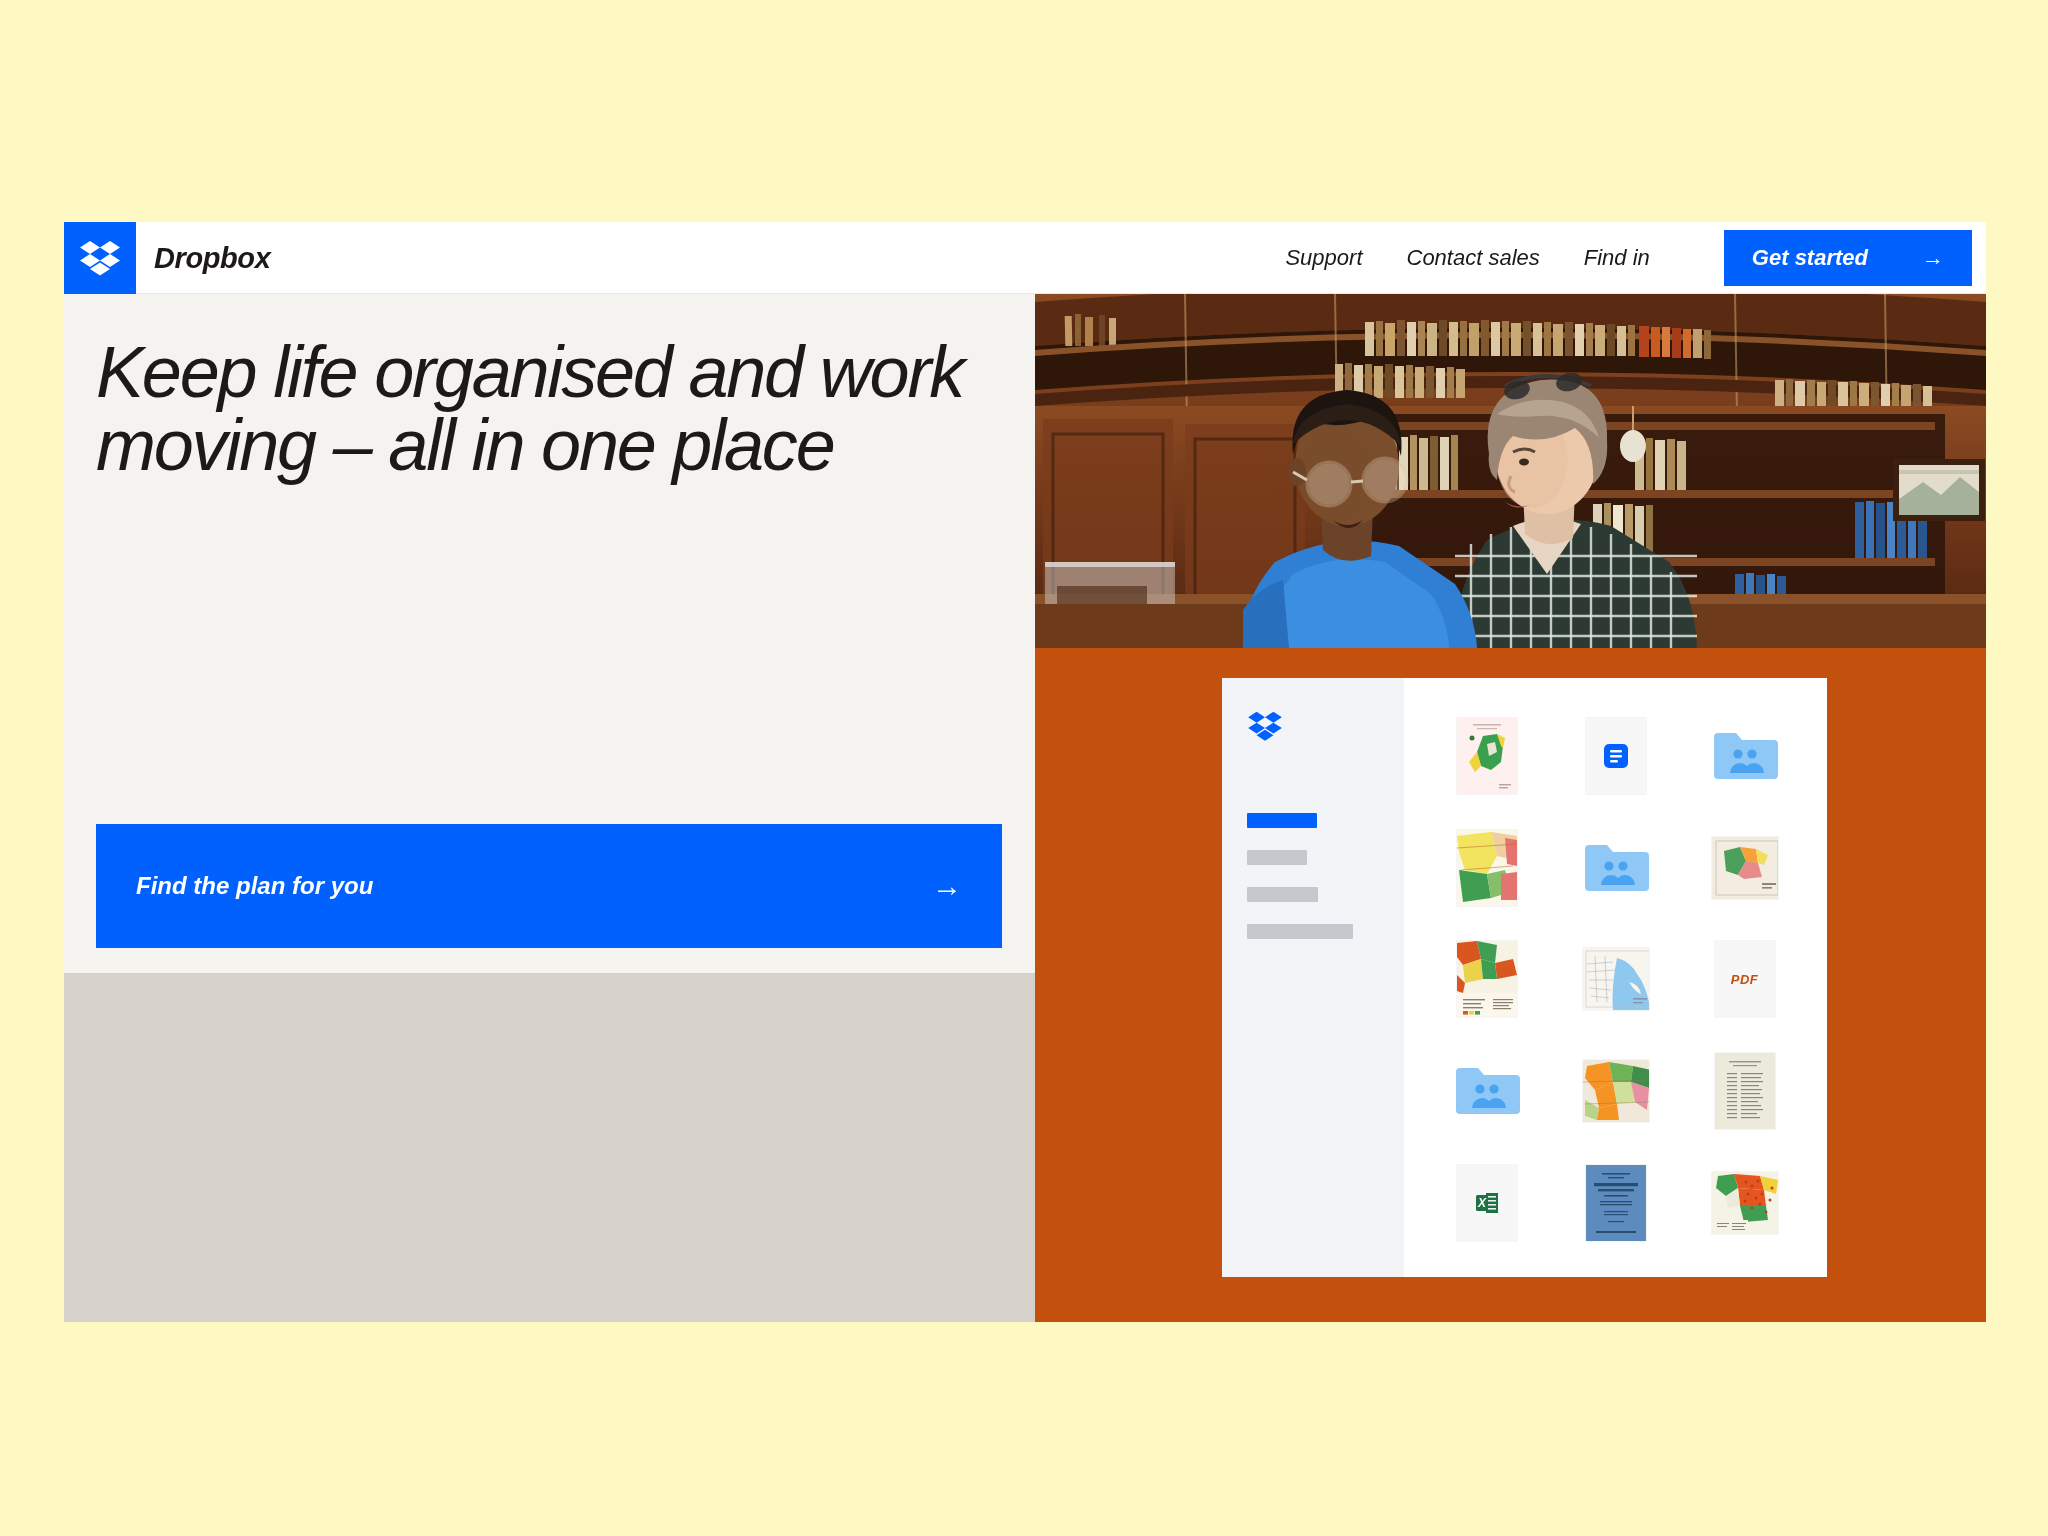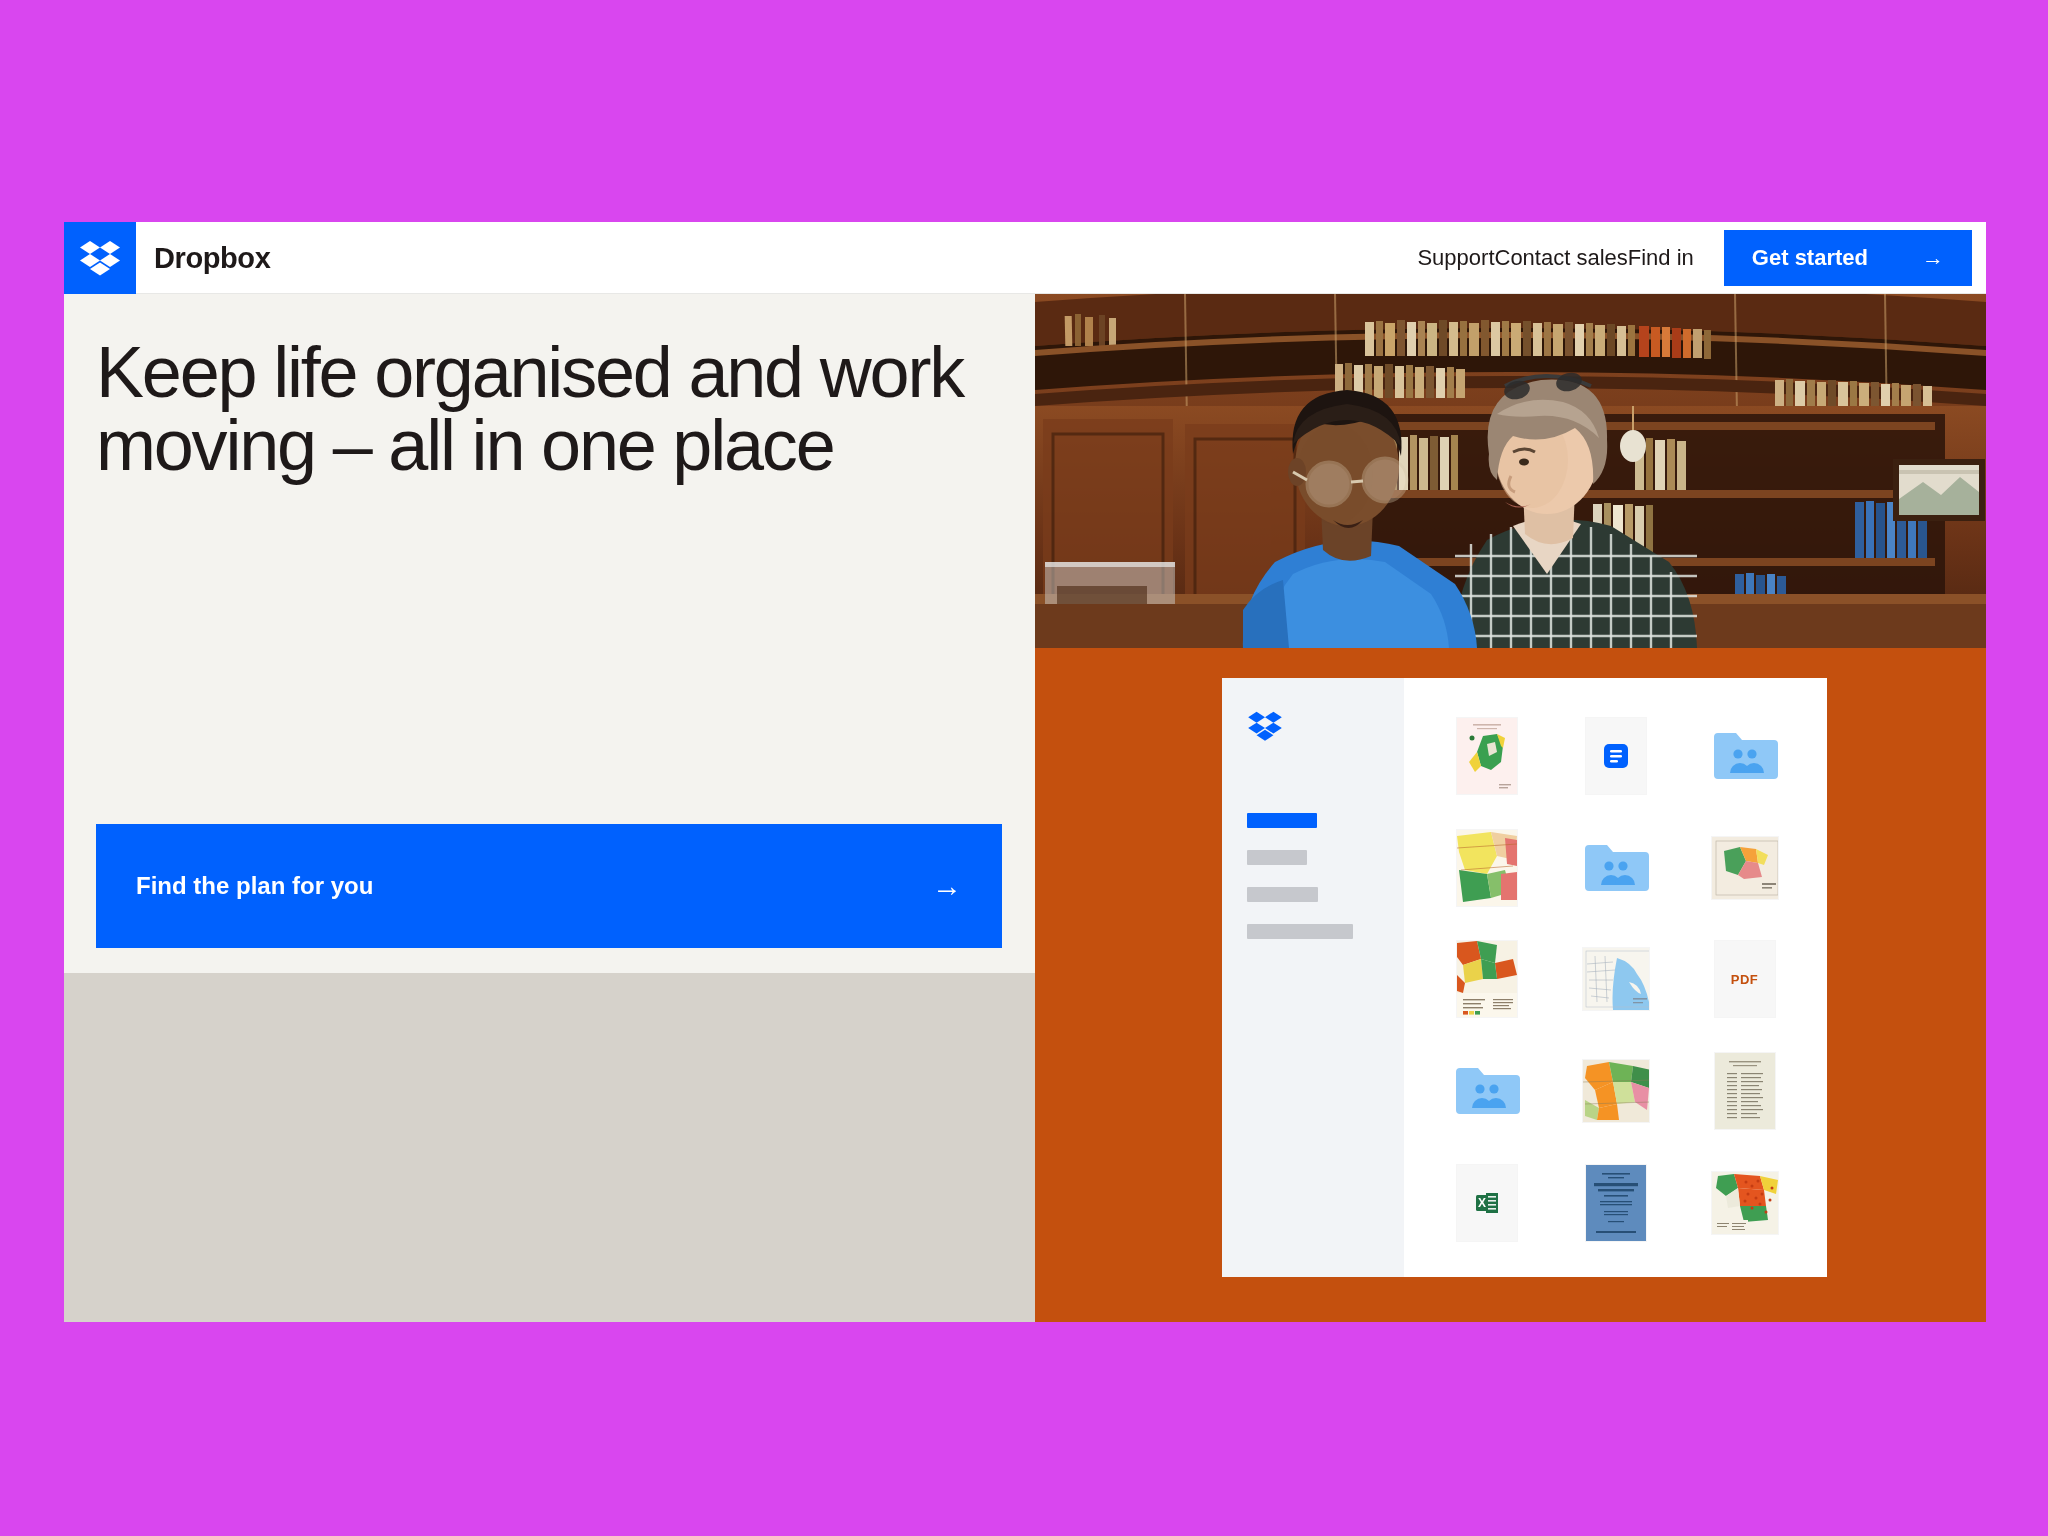--- a/index.html
+++ b/index.html
@@ -9,22 +9,23 @@
     width: 2048px;
     height: 1536px;
     overflow: hidden;
   }
   * { box-sizing: border-box; }
 
   .page {
     position: relative;
     width: 2048px;
     height: 1536px;
-    background: #d946ef;
+    background: #fef9c3;
     font-family: "Liberation Sans", sans-serif;
+    font-style: italic;
   }
 
   
   .canvas {
     position: absolute;
     left: 64px;
     top: 222px;
     width: 1922px;
     height: 1100px;
     background: #ffffff;
@@ -72,20 +73,21 @@
   .nav-link {
     font-size: 22px;
     color: #1e1919;
     white-space: nowrap;
     cursor: pointer;
   }
   .nav-right {
     margin-left: auto;
     display: flex;
     align-items: center;
+    gap: 44px;
     padding-right: 0;
   }
   .cta-nav {
     background: #0061fe;
     color: #ffffff;
     font-size: 22px;
     font-weight: bold;
     height: 56px;
     display: flex;
     align-items: center;

